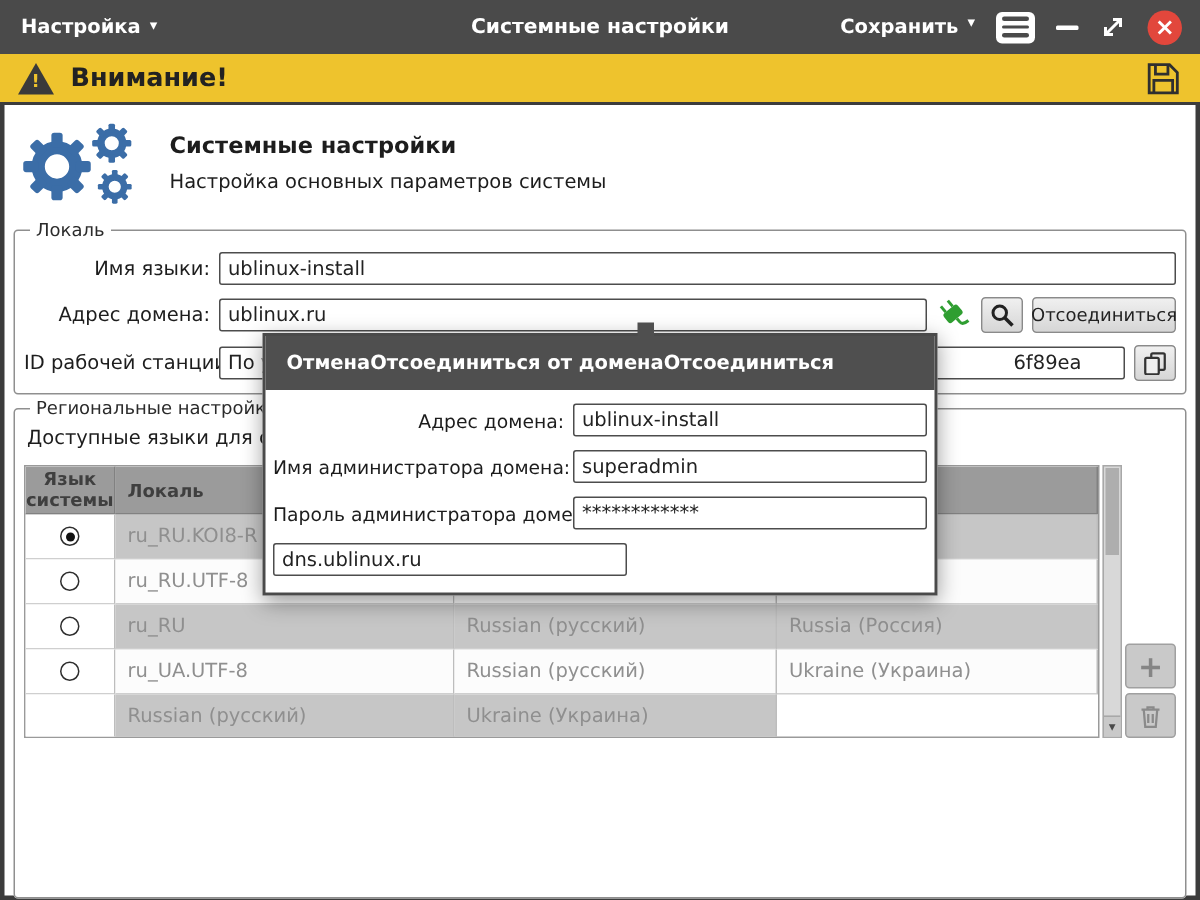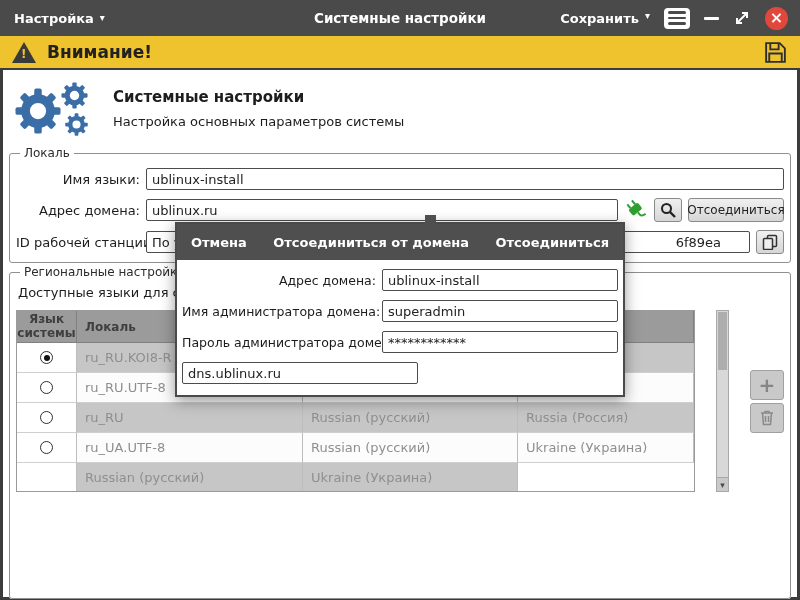--- a/index.html
+++ b/index.html
@@ -44,21 +44,21 @@
   .tinput { flex:1; height:22px; border:1px solid #4c4c4c; border-radius:2px; background:#fff; font-family:inherit; font-size:13px; color:#222; padding:0 5px; min-width:0; }
   .station-input { display:flex; align-items:center; justify-content:space-between; font-size:13px; color:#222; }
   .station-end { margin-right:23px; }
   .btn { background:linear-gradient(#f0f0f0,#d6d6d6); border:1px solid #8a8a8a; border-radius:3px; font-family:inherit; font-size:12px; color:#222; height:24px; display:flex; align-items:center; justify-content:center; flex:0 0 auto; }
   .disconnect-btn { width:96px; }
   .icon-btn { width:28px; }
   .plug { flex:0 0 auto; display:flex; }
 
   .regional { height:334px; }
   .avail-label { font-size:13px; color:#1d1d1d; margin:6px 2px 10px; }
-  .regional-body { display:flex; gap:21px; align-items:center; }
+  .regional-body { display:flex; gap:2px; align-items:flex-end; }
   .ltable { flex:1; border:1px solid #9a9a9a; height:182px; overflow:hidden; background:#fff; }
   .trow { display:grid; grid-template-columns:60px 226px 215px 1fr; height:30px; }
   .thead { height:32px; }
   .thead .tcell { color:#3f3f3f; font-weight:bold; font-size:12px; background:#9b9b9b; border-right:1px solid #818181; border-bottom:1px solid #818181; }
   .tcell { display:flex; align-items:center; padding-left:8px; font-size:13px; color:#8f8f8f; border-right:1px solid #bdbdbd; border-bottom:1px solid #cfcfcf; overflow:hidden; white-space:nowrap; }
   .tcell.center { justify-content:center; padding-left:0; text-align:center; line-height:1.15; white-space:normal; }
   .trow.odd .tcell { background:#c6c6c6; }
   .trow.even .tcell { background:#fcfcfc; }
   .tcell.radio-cell { background:#fff !important; justify-content:center; padding-left:0; }
   .radio { width:13px; height:13px; border:1.5px solid #2e2e2e; border-radius:50%; background:#fff; position:relative; }
@@ -66,21 +66,21 @@
   .vscroll { width:13px; height:182px; background:#d8d8d8; border:1px solid #a8a8a8; position:relative; flex:0 0 auto; }
   .vthumb { position:absolute; top:1px; left:1px; right:1px; height:58px; background:#aeaeae; }
   .varrow { position:absolute; bottom:0; left:0; right:0; height:14px; background:#c9c9c9; border-top:1px solid #a8a8a8; display:flex; align-items:center; justify-content:center; font-size:9px; color:#4a4a4a; }
   .side-btns { width:34px; display:flex; flex-direction:column; gap:3px; flex:0 0 auto; }
   .sq-btn { height:30px; background:#c9c9c9; border:1px solid #a0a0a0; border-radius:3px; display:flex; align-items:center; justify-content:center; color:#858585; }
   .plus-glyph { font-size:20px; font-weight:bold; line-height:1; }
 
   
   .dialog { position:absolute; left:172px; top:152px; width:450px; background:#fff; border:2px solid #4a4a4a; box-shadow:0 4px 14px rgba(0,0,0,.4); z-index:20; }
   .dlg-notch { position:absolute; top:-9px; left:248px; width:11px; height:9px; background:#4f4f4f; }
-  .dlg-header { height:36px; background:#4f4f4f; color:#fff; display:flex; align-items:center; justify-content:space-between; padding:0 14px; font-size:13px; font-weight:bold; }
+  .dlg-header { height:36px; background:#4f4f4f; color:#fff; display:flex; align-items:center; justify-content:flex-start; padding:0 14px; font-size:13px; font-weight:bold; }
   .dlg-body { padding:9px 5px 2px; }
   .dlg-row { display:flex; align-items:center; margin-bottom:9px; }
   .dlg-label { width:200px; text-align:right; font-size:12.5px; color:#1c1c1c; padding-right:6px; white-space:nowrap; flex:0 0 auto; }
   .dlg-input { width:236px; height:22px; border:1px solid #4c4c4c; border-radius:2px; font-family:inherit; font-size:13px; padding:0 5px; color:#222; }
 </style>
 </head>
 <body>
 
 <svg width="0" height="0" style="position:absolute">
   <defs>

